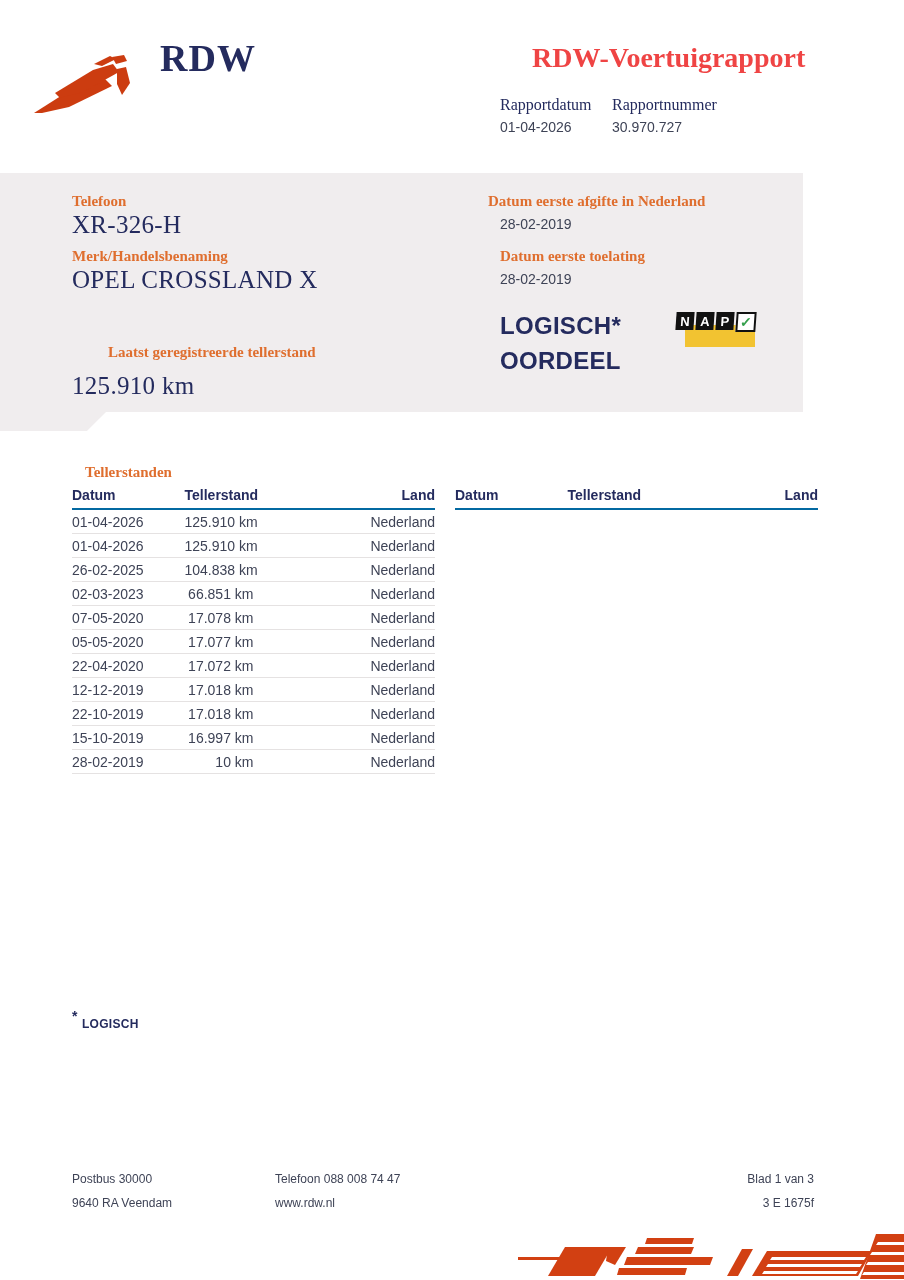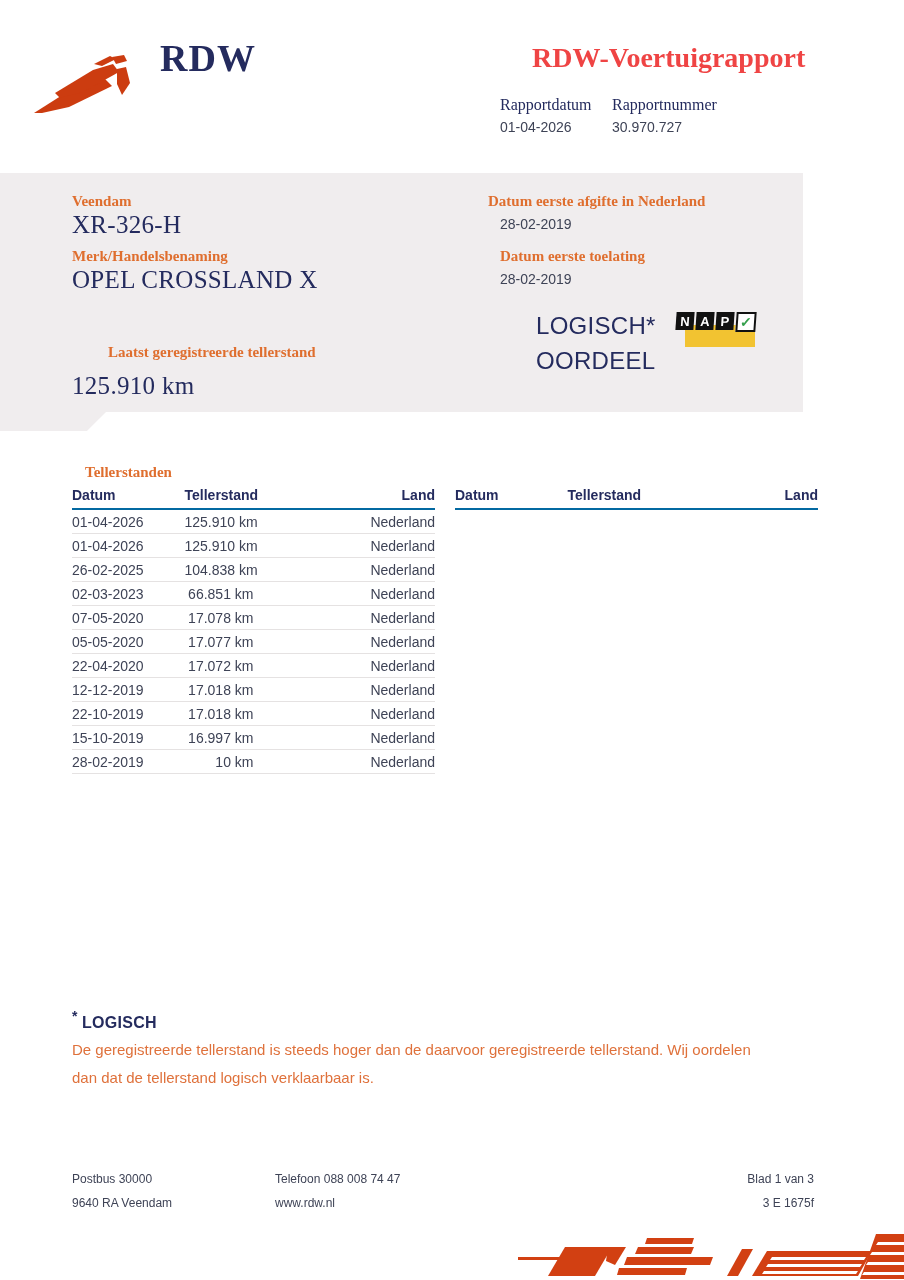--- a/index.html
+++ b/index.html
@@ -15,21 +15,21 @@
   .meta-label{font-family:"Liberation Serif",serif;font-weight:normal;font-size:16px;color:#242B5E;top:96px;}
   .meta-value{font-size:14px;color:#3E4356;top:119px;}
 
   
   .panel{left:0;top:173px;width:803px;height:239px;background:#F0EDEE;}
   .panel-tail{left:0;top:412px;width:106px;height:19px;background:#F0EDEE;
               clip-path:polygon(0 0,100% 0,82% 100%,0 100%);}
   .lbl{font-family:"Liberation Serif",serif;font-weight:bold;font-size:15px;color:#DF6E2E;}
   .val-serif{font-family:"Liberation Serif",serif;font-size:25px;color:#242B5E;letter-spacing:.3px;}
   .val-sans{font-size:14px;color:#3E4356;}
-  .oordeel{left:500px;top:308px;font-size:24px;font-weight:normal;color:#242B5E;line-height:35px;letter-spacing:.3px;margin-left:36px;}
+  .oordeel{left:500px;top:308px;font-size:24px;font-weight:bold;color:#242B5E;line-height:35px;letter-spacing:.3px;}
 
   
   .nap{left:676px;top:312px;width:84px;height:40px;}
   .nap-yellow{position:absolute;left:9px;top:13px;width:70px;height:22px;background:#F2C331;}
   .nap-squares{position:absolute;left:0;top:0;display:flex;gap:2px;}
   .nap-sq{width:18px;height:18px;background:#111111;color:#ffffff;font-weight:bold;font-size:13px;
           display:flex;align-items:center;justify-content:center;transform:skewX(-4deg);}
   .nap-sq.check{background:#ffffff;border:2px solid #111;width:16px;height:16px;color:#36A04D;font-size:14px;}
 
   
@@ -42,21 +42,21 @@
   .km-table th.c2{width:19%;text-align:left;}
   .km-table th.c3{width:50%;text-align:right;}
   .km-table td{font-size:14px;color:#3E4356;border-bottom:1px solid #E5E2E2;padding:4px 0 3px 0;white-space:nowrap;}
   .km-table td:nth-child(1){text-align:left;}
   .km-table td:nth-child(2){text-align:right;}
   .km-table td:nth-child(3){text-align:right;}
 
   
   .fn-head{left:72px;top:1008px;color:#242B5E;}
   .fn-ast{font-size:14px;font-weight:bold;vertical-align:7px;}
-  .fn-title{font-size:16px;font-weight:bold;letter-spacing:.3px;}
+  .fn-title{font-size:12px;font-weight:bold;letter-spacing:.3px;}
   .fn-body{left:72px;top:1036px;width:700px;font-size:15px;color:#DF713B;line-height:28px;}
 
   
   .foot{font-size:12px;color:#3E4356;}
   .foot-right{right:90px;text-align:right;}
 
   svg{display:block;}
 </style>
 </head>
 <body>
@@ -79,21 +79,21 @@
 
   <div class="abs doc-title">RDW-Voertuigrapport</div>
   <div class="abs meta-label" style="left:500px;">Rapportdatum</div>
   <div class="abs meta-label" style="left:612px;">Rapportnummer</div>
   <div class="abs meta-value" style="left:500px;">01-04-2026</div>
   <div class="abs meta-value" style="left:612px;">30.970.727</div>
 
   <div class="abs panel"></div>
   <div class="abs panel-tail"></div>
 
-  <div class="abs lbl" style="left:72px;top:193px;">Veendam</div>
+  <div class="abs lbl" style="left:72px;top:193px;">Telefoon</div>
   <div class="abs val-serif" style="left:72px;top:211px;">XR-326-H</div>
   <div class="abs lbl" style="left:72px;top:248px;">Merk/Handelsbenaming</div>
   <div class="abs val-serif" style="left:72px;top:266px;">OPEL CROSSLAND X</div>
   <div class="abs lbl" style="left:72px;top:344px;margin-left:36px;">Laatst geregistreerde tellerstand</div>
   <div class="abs val-serif" style="left:72px;top:372px;">125.910 km</div>
 
   <div class="abs lbl" style="left:488px;top:193px;">Datum eerste afgifte in Nederland</div>
   <div class="abs val-sans" style="left:500px;top:216px;">28-02-2019</div>
   <div class="abs lbl" style="left:500px;top:248px;">Datum eerste toelating</div>
   <div class="abs val-sans" style="left:500px;top:271px;">28-02-2019</div>
@@ -190,21 +190,20 @@
         <th class="c3">Land</th>
       </tr>
     </thead>
     <tbody></tbody>
   </table>
 
   <div class="abs fn-head">
     <span class="fn-ast">*</span>
     <span class="fn-title">LOGISCH</span>
   </div>
-  <div class="abs fn-body">De geregistreerde tellerstand is steeds hoger dan de daarvoor geregistreerde tellerstand. Wij oordelen dan dat de tellerstand logisch verklaarbaar is.</div>
 
   <div class="abs foot" style="left:72px;top:1172px;">Postbus 30000</div>
   <div class="abs foot" style="left:72px;top:1196px;">9640 RA Veendam</div>
   <div class="abs foot" style="left:275px;top:1172px;">Telefoon 088 008 74 47</div>
   <div class="abs foot" style="left:275px;top:1196px;">www.rdw.nl</div>
   <div class="abs foot foot-right" style="top:1172px;">Blad 1 van 3</div>
   <div class="abs foot foot-right" style="top:1196px;">3 E 1675f</div>
 
   <div class="abs" style="left:480px;top:1234px;width:424px;height:46px;">
     <svg width="424" height="46" viewBox="0 0 424 46">

